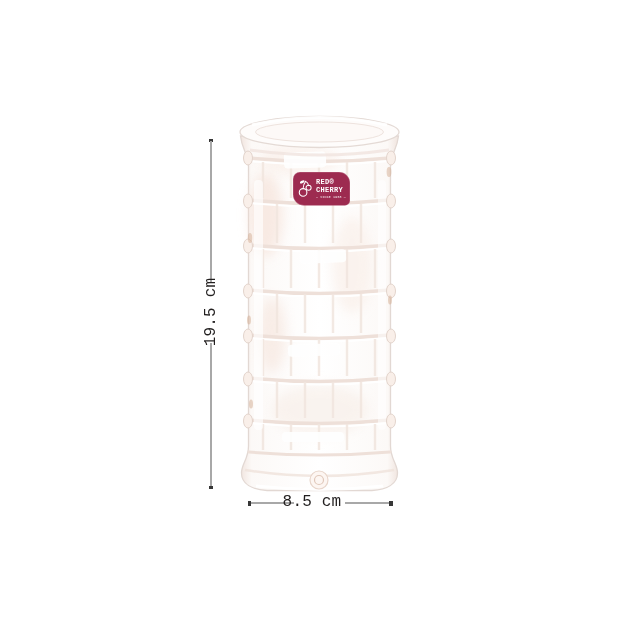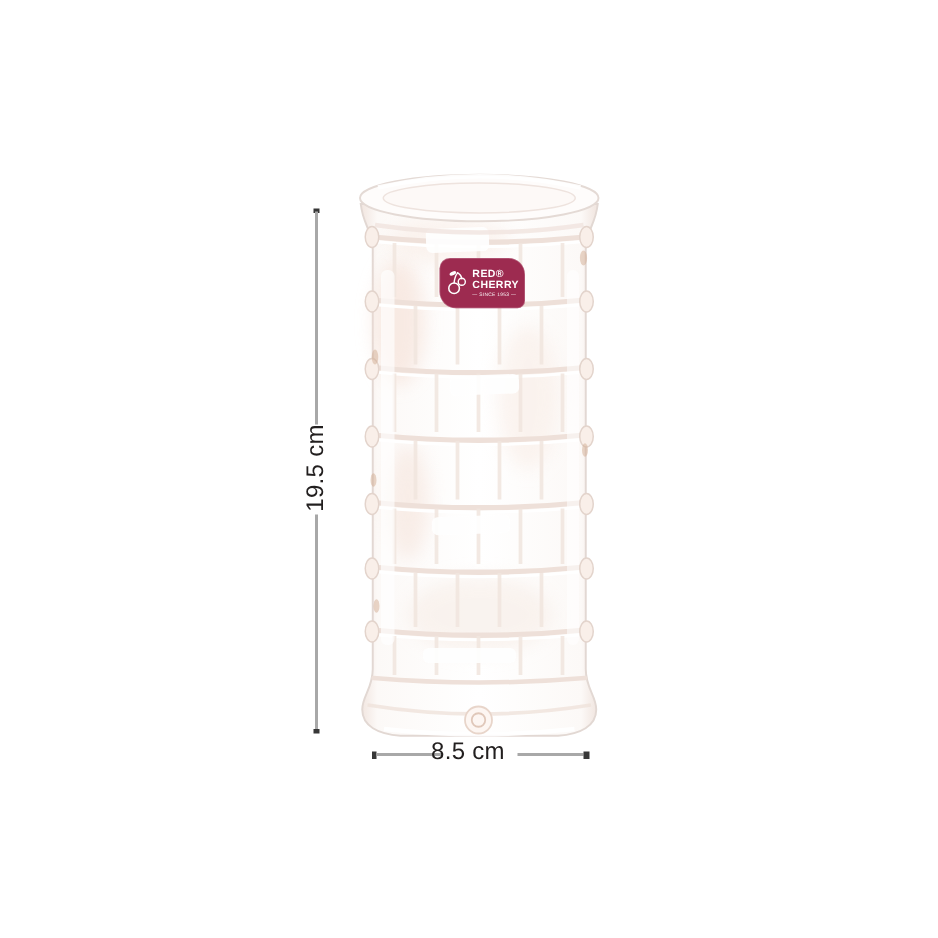--- a/index.html
+++ b/index.html
@@ -1,19 +1,19 @@
 <!DOCTYPE html>
 <html style="--background: #ffffff; --label-bg: #9d2b50; --label-text: #ffffff; --dim-line: #a8a8a8; --dim-cap: #373737; --dim-text: #221f1f;"><head>
 <meta charset="utf-8">
 <style>
   html,body{margin:0;padding:0;background:#fff;}
   .stage{
     position:relative;width:625px;height:625px;overflow:hidden;
     background:var(--background,#ffffff);
-    font-family:Liberation Sans, sans-serif;
+    font-family:Liberation Mono, monospace;
   }
   .stage *{box-sizing:border-box;}
 
   
   .vase-svg{position:absolute;left:0;top:0;width:625px;height:625px;}
 
   
   .brand-label{
     position:absolute;left:293px;top:172px;
     width:114px;height:67px;

